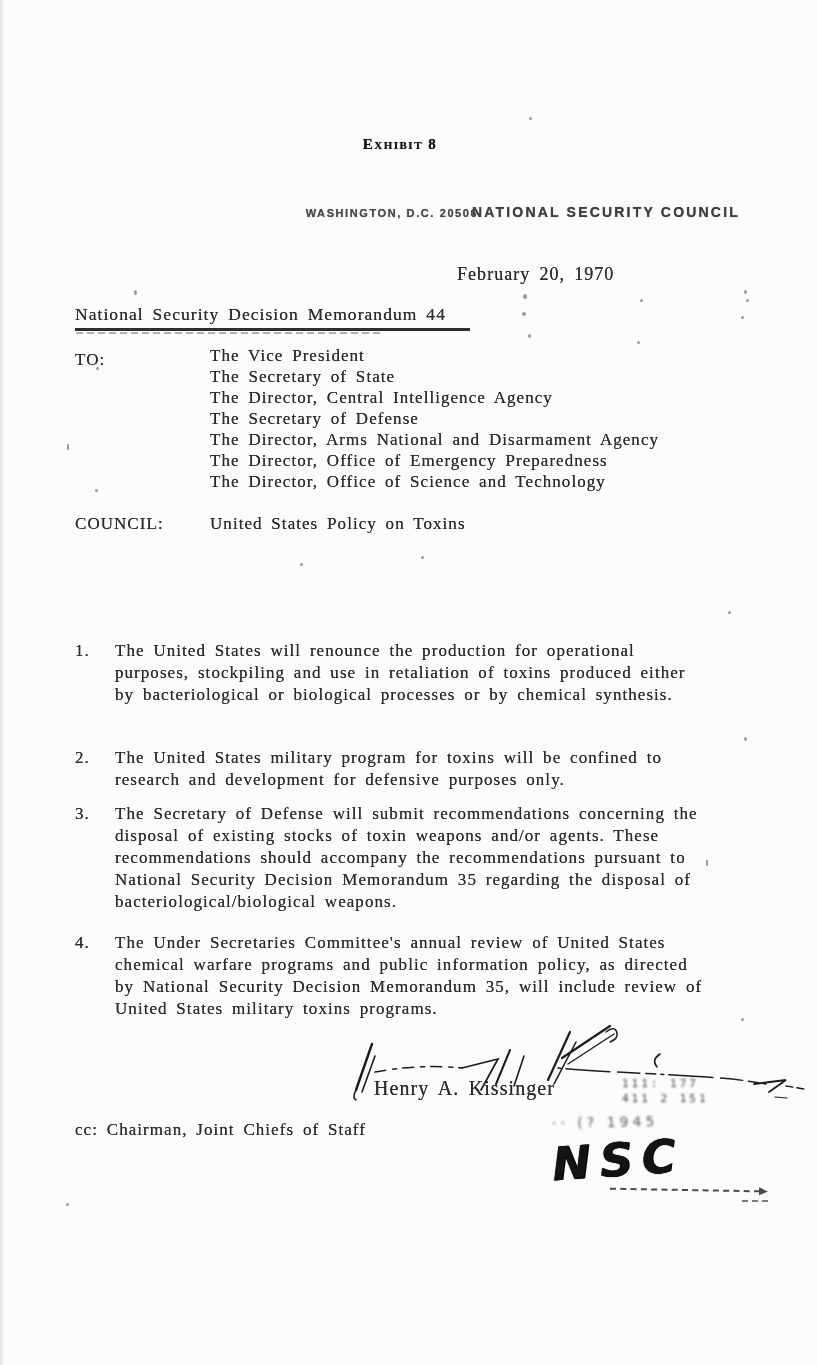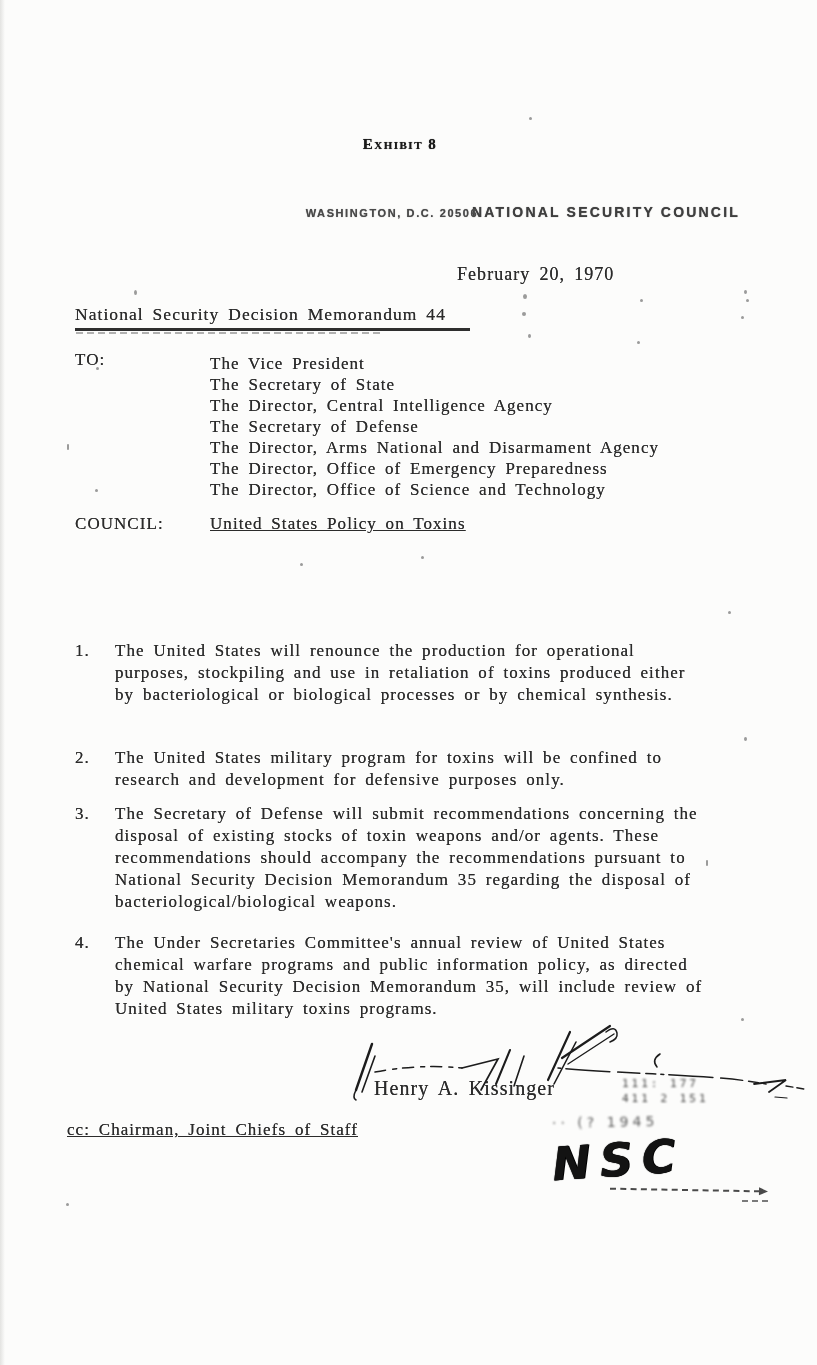--- a/index.html
+++ b/index.html
@@ -26,36 +26,36 @@
     letter-spacing:2.2px;color:#3f3f3f;text-shadow:0 0 .8px #555;margin-top:20px;}
   .lh-addr{top:207px;left:0;width:736px;text-align:center;
     font-family:Liberation Sans, sans-serif;font-weight:bold;font-size:11px;
     letter-spacing:1.6px;color:#4a4a4a;text-shadow:0 0 .8px #666;padding-left:24px;}
   .date{top:263px;left:457px;font-size:18px;}
   .title{top:303px;left:75px;font-size:17.5px;
     border-bottom:3px solid #2e2e2e;padding:0 24px 3px 0;}
   .title-smudge{top:332px;left:76px;width:305px;height:2px;opacity:.45;
     background:repeating-linear-gradient(90deg,#555 0 7px,transparent 7px 11px);}
   .to-label{top:349px;left:75px;}
-  .recipients{top:353px;left:210px;line-height:21px;}
+  .recipients{top:345px;left:210px;line-height:21px;}
   .subject-label{top:513px;left:75px;}
-  .subject-value{top:513px;left:210px;text-decoration:underline;}
+  .subject-value{top:513px;left:210px;}
   .intro{top:578px;left:75px;width:630px;}
   .item{left:75px;width:635px;}
   .item .num{position:absolute;left:0;top:0;}
   .item .txt{display:block;margin-left:40px;width:595px;}
   .it1{top:640px;} .it2{top:747px;} .it3{top:803px;} .it4{top:932px;}
   .sig-scrawl{top:1022px;left:338px;}
   .sig-name{top:1077px;left:374px;font-size:20px;}
   .smudge{font-family:"DejaVu Sans Mono",monospace;font-size:11px;letter-spacing:3px;
     color:#222;filter:blur(1.1px);opacity:.85;line-height:15px;}
   .smudge1{top:1076px;left:622px;}
   .faint-date{top:1114px;left:552px;font-family:"DejaVu Sans",sans-serif;font-size:14px;
     letter-spacing:4px;color:#333;filter:blur(1px);opacity:.8;transform:rotate(-1deg);}
-  .cc{top:1119px;left:67px;text-decoration:underline;}
+  .cc{top:1119px;left:75px;}
   .nsc{top:1133px;left:552px;font-family:"DejaVu Sans",sans-serif;
     font-weight:bold;font-style:italic;font-size:46px;letter-spacing:9px;color:#131313;
     transform:rotate(-4deg);text-shadow:0 0 1px #000,1px 0 0 #000;}
   .nsc-line{top:1189px;left:610px;width:150px;height:0;
     border-top:2.5px dashed #2c2c2c;transform:rotate(1deg);opacity:.85;}
   .nsc-line:after{content:"";position:absolute;right:-8px;top:-5px;
     border-left:9px solid #2c2c2c;border-top:4px solid transparent;border-bottom:4px solid transparent;}
   .nsc-line2{top:1200px;left:742px;width:26px;height:0;border-top:2px dashed #444;opacity:.7;}
   .speck{position:absolute;background:#4a4a4a;border-radius:50%;opacity:.55;}
   svg .ink{stroke:#1c1c1c;fill:none;stroke-linecap:round;}

